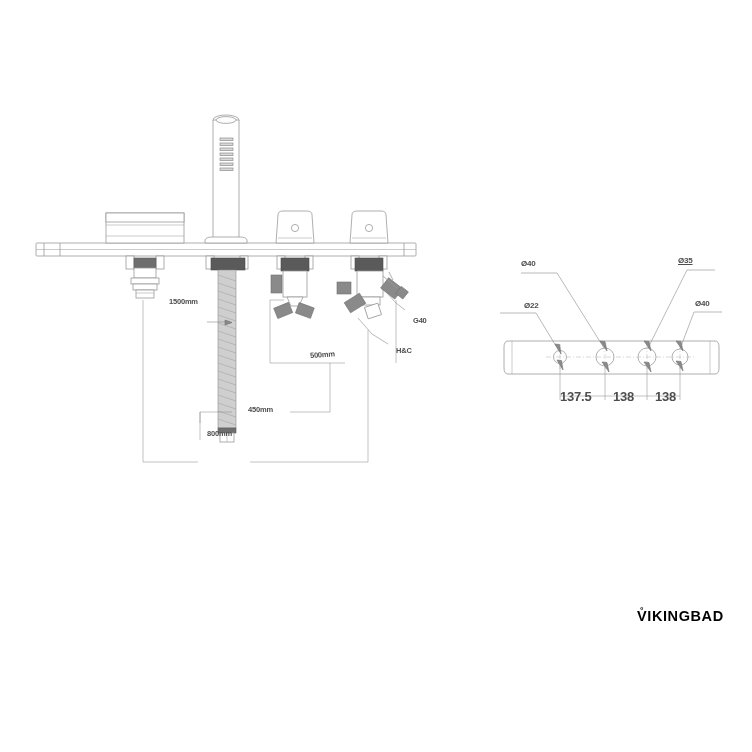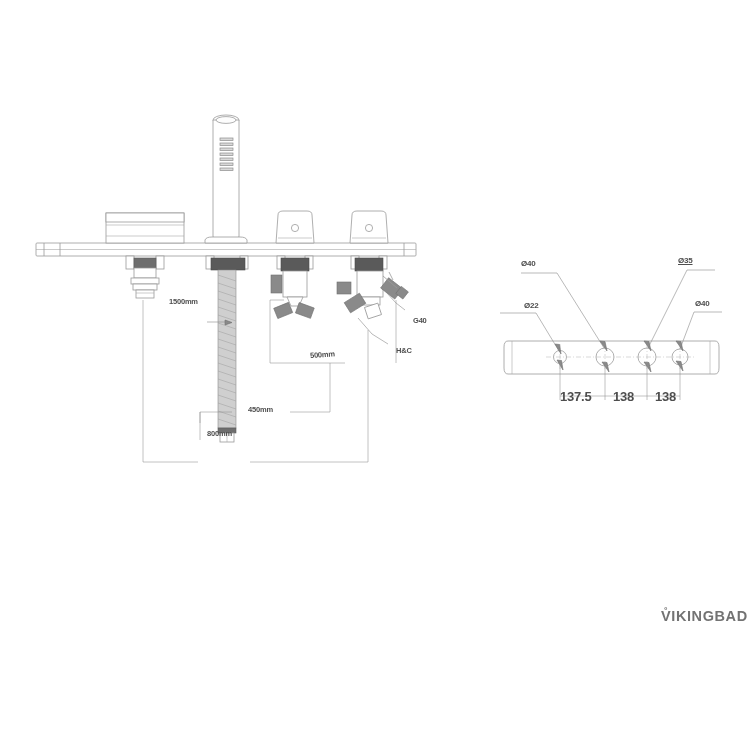--- a/index.html
+++ b/index.html
@@ -54,23 +54,22 @@
   .t-plan-dim { font-size: 13px; }
 
   #logo {
     position: absolute;
     left: 637px;
     top: 608px;
     font-family: "Liberation Sans", sans-serif;
     font-size: 14.5px;
     font-weight: 700;
     letter-spacing: 0.6px;
-    color: #737373;
+    color: #000000;
     white-space: nowrap;
-    margin-left: 24px;
   }
 </style>
 </head>
 <body>
 
 <div id="sheet">
 
   <svg class="drawing" viewBox="0 0 752 752">
 
     <g>

